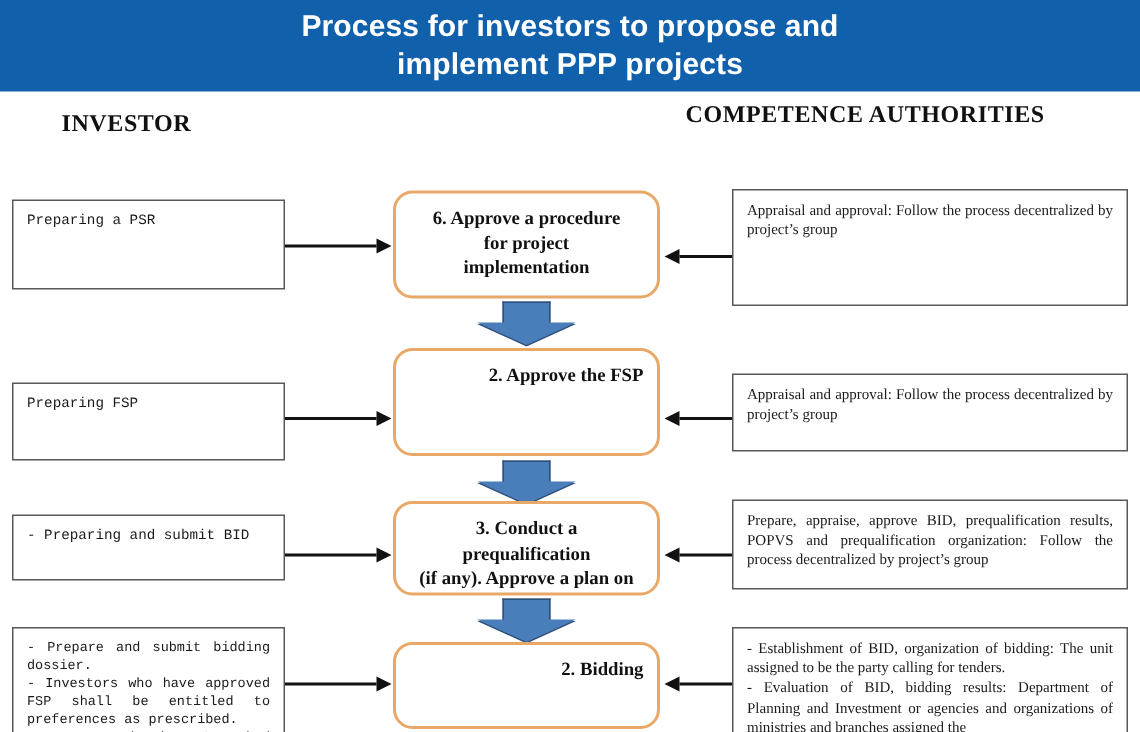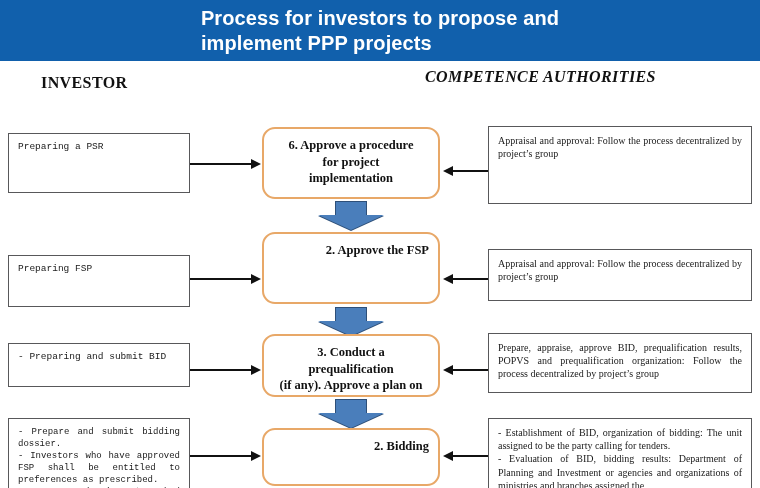--- a/index.html
+++ b/index.html
@@ -33,36 +33,37 @@
     display: flex;
     align-items: center;
     justify-content: center;
   }
   .banner-title {
     font-family: "Liberation Sans", sans-serif;
     font-weight: bold;
     font-size: 20px;
     line-height: 25px;
     color: #ffffff;
+    text-align: center;
     white-space: pre-line;
     letter-spacing: 0.1px;
   }
 
   
   .col-heading {
     position: absolute;
     font-family: "Liberation Serif", serif;
     font-weight: bold;
     font-size: 16px;
     color: #111111;
     letter-spacing: 0.4px;
     white-space: nowrap;
   }
   #heading-investor { left: 41px; top: 74px; }
-  #heading-authorities { left: 425px; top: 68px; font-style: italic; }
+  #heading-authorities { left: 457px; top: 68px; }
 
   
   .plain-box {
     position: absolute;
     box-sizing: border-box;
     background: #ffffff;
     border: 1.3px solid #58585a;
     padding: 7px 9px 5px 9px;
     font-family: "Liberation Serif", serif;
     color: #1a1a1a;

